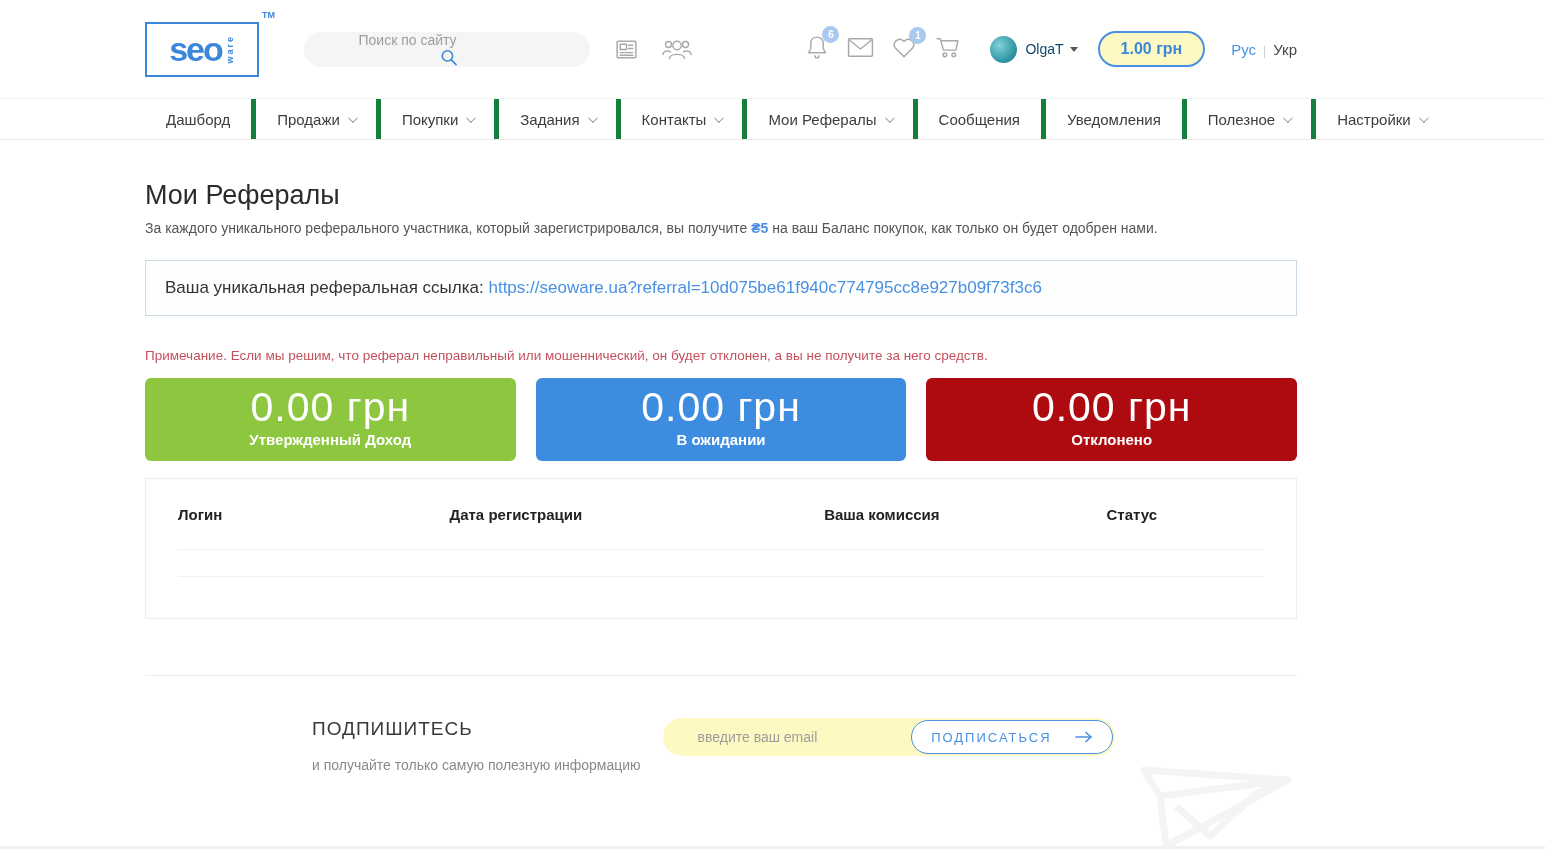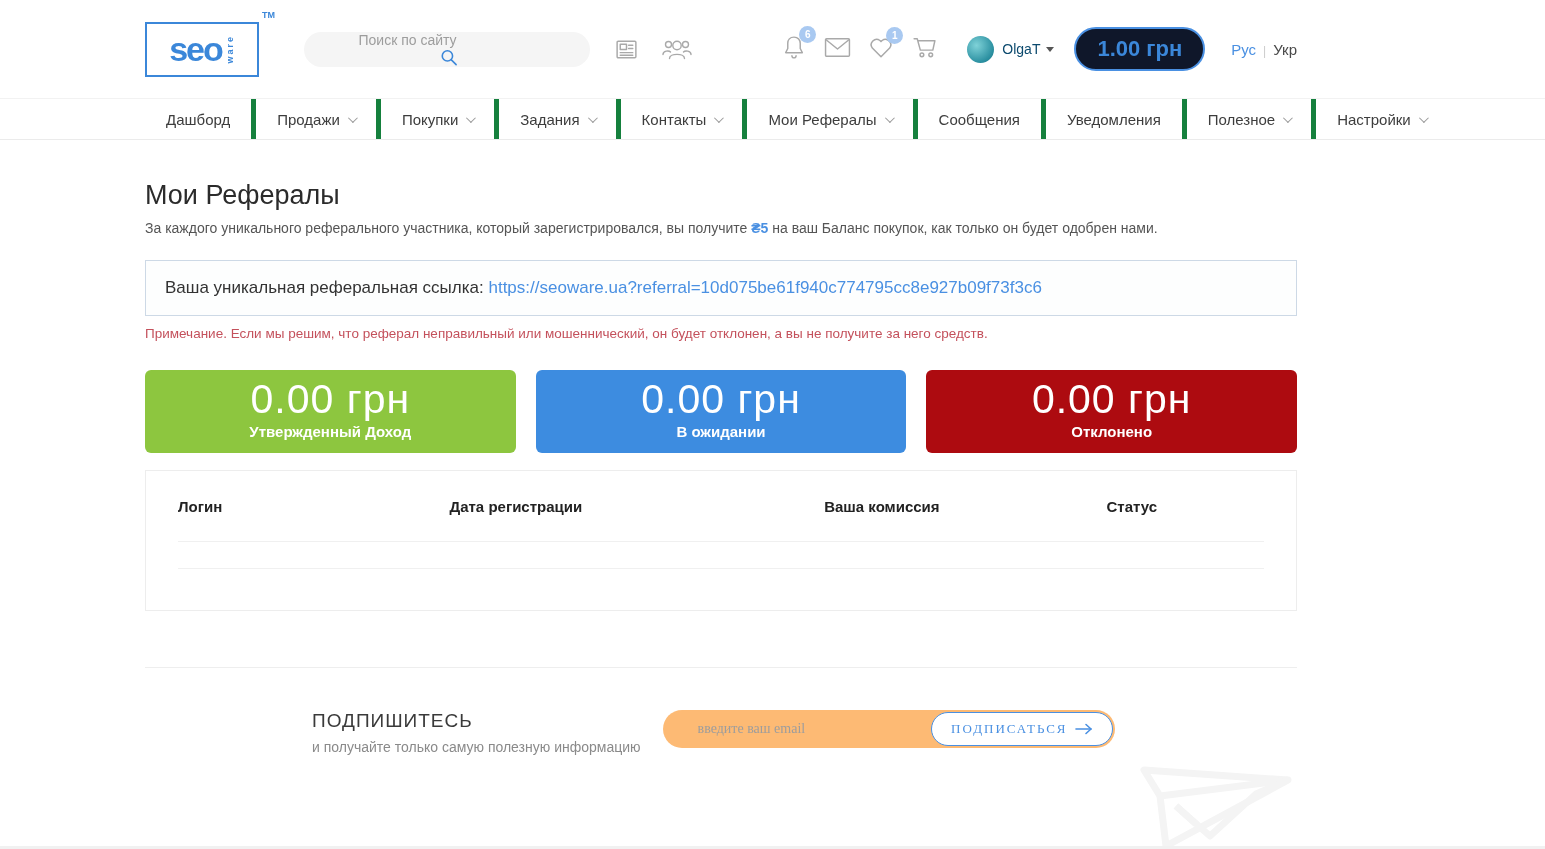--- a/index.html
+++ b/index.html
@@ -18,58 +18,58 @@
   .search-wrap input { flex:1; border:none; outline:none; background:transparent; font-size:14px; color:#555; font-family:inherit; }
   .search-wrap input::placeholder { color:#9d9d9d; }
   .hdr-icon { width:25px; height:25px; flex-shrink:0; }
   .gray-icons { display:flex; align-items:center; gap:22px; margin-left:24px; }
   .right-group { margin-left:auto; display:flex; align-items:center; }
   .badge-icon { position:relative; margin-right:17px; cursor:pointer; }
   .badge { position:absolute; top:-8px; right:-9px; min-width:17px; height:17px; border-radius:9px; background:#a9c9f1; color:#fff; font-size:10px; font-weight:bold; display:flex; align-items:center; justify-content:center; padding:0 3px; }
   .avatar { width:27px; height:27px; border-radius:50%; background:radial-gradient(circle at 35% 35%, #7fd2d8, #2a8fa0 70%, #1c6f80); margin-left:12px; }
   .user-name { margin-left:8px; font-size:14px; color:#0c4a6e; }
   .caret-dn { display:inline-block; width:0; height:0; border-left:4px solid transparent; border-right:4px solid transparent; border-top:5px solid #555; margin-left:6px; vertical-align:middle; }
-  .balance-pill { margin-left:20px; padding:7px 21px; border:2px solid #4a90e2; border-radius:22px; color:#3b87d9; font-weight:bold; font-size:22px; background:#0f172a; cursor:pointer; white-space:nowrap; }
+  .balance-pill { margin-left:20px; padding:7px 21px; border:2px solid #4a90e2; border-radius:22px; color:#3b87d9; font-weight:bold; font-size:16px; background:#fef9c3; cursor:pointer; white-space:nowrap; }
   .lang { margin-left:26px; font-size:15px; white-space:nowrap; }
   .lang .rus { color:#4a90e2; cursor:pointer; }
   .lang .sep { color:#ccc; margin:0 7px; font-size:12px; }
   .lang .ukr { color:#4a4a4a; cursor:pointer; }
   
   .nav { height:41px; display:flex; align-items:stretch; padding-left:145px; border-bottom:1px solid #ebebeb; }
   .nav-item { display:flex; align-items:center; padding:0 21px; font-size:15px; color:#3d3d3d; border-right:5px solid #15803d; cursor:pointer; white-space:nowrap; }
   .nav-item:last-child { border-right:none; }
   .chev { display:inline-block; width:7px; height:7px; border-right:1.5px solid #9a9a9a; border-bottom:1.5px solid #9a9a9a; transform:rotate(45deg) translateY(-2px); margin-left:8px; }
   
   .container { margin-left:145px; width:1152px; }
   .page-title { margin-top:40px; font-size:27px; font-weight:400; color:#2b2b2b; }
   .page-desc { margin-top:9px; font-size:14px; color:#555; }
   .desc-hl { color:#4a90e2; font-weight:bold; }
   .ref-box { margin-top:24px; border:1px solid #cdd9e6; background:#fdfefe; padding:17px 19px; font-size:17px; color:#333; }
   .ref-link { color:#4a90e2; text-decoration:none; }
-  .note { margin-top:10px; font-size:13.5px; color:#c4515c; }
-  .stats { margin-top:29px; display:flex; gap:20px; }
+  .note { margin-top:32px; font-size:13.5px; color:#c4515c; }
+  .stats { margin-top:15px; display:flex; gap:20px; }
   .stat-box { flex:1; border-radius:6px; color:#fff; text-align:center; padding:7px 0 13px; }
   .stat-value { font-size:41px; font-weight:300; letter-spacing:1px; line-height:1.1; }
   .stat-label { font-size:15px; font-weight:bold; margin-top:1px; }
   
   .ref-table { margin-top:17px; border:1px solid #ededed; background:#fff; }
   .tbl-head { display:grid; grid-template-columns:25% 34.5% 26% 14.5%; padding:27px 32px 0; font-size:15px; font-weight:bold; color:#222; }
   .tbl-divider { margin:26px 32px 0; border-top:1px solid #f0f0f0; }
   .tbl-empty { display:flex; align-items:center; justify-content:center; gap:10px; padding:35px 0 34px; font-size:21.5px; color:#1f1f28; }
   .tbl-footer-space { height:41px; }
   
   .footer-divider { margin-top:56px; border-top:1px solid #eee; }
   .footer { position:relative; display:flex; align-items:flex-start; padding-top:42px; }
   .sub-text { margin-left:167px; }
   .sub-title { font-size:19px; letter-spacing:1px; color:#3a3a3a; font-weight:400; }
-  .sub-sub { margin-top:7px; font-size:14px; color:#8a8a8a; }
-  .sub-form { position:relative; margin-left:22px; width:452px; height:38px; background:#fdba74; border-radius:19px;font-family:Liberation Serif, serif; }
+  .sub-sub { margin-top:17px; font-size:14px; color:#8a8a8a; }
+  .sub-form { position:relative; margin-left:22px; width:452px; height:38px; background:#fef9c3; border-radius:19px; }
   .sub-form input { position:absolute; left:35px; top:0; height:38px; width:240px; border:none; outline:none; background:transparent; font-size:14px; color:#555; font-family:inherit; }
   .sub-form input::placeholder { color:#9d9d9d; }
-  .sub-btn { position:absolute; right:2px; top:2px; height:34px; border:1.5px solid #4a90e2; border-radius:17px; background:#fff; color:#4a90e2; font-size:13px; letter-spacing:2px; padding:0 19px; display:flex; align-items:center; gap:7px; cursor:pointer; font-family:inherit; }
+  .sub-btn { position:absolute; right:2px; top:2px; height:34px; border:1.5px solid #4a90e2; border-radius:17px; background:#fff; color:#4a90e2; font-size:13px; letter-spacing:2px; padding:0 19px; display:flex; align-items:center; gap:23px; cursor:pointer; font-family:inherit; }
   .plane-mark { position:absolute; left:1138px; top:758px; width:165px; height:91px; pointer-events:none; }
   .bottom-strip { position:absolute; left:0; bottom:0; width:100%; height:3px; background:#f1f1f1; }
   svg.line-icon { stroke:#a9a9a9; fill:none; stroke-width:1.4; stroke-linecap:round; stroke-linejoin:round; }
 </style>
 </head>
 <body>
 
 <div class="header">
   <div class="logo-box">
     <span class="logo-seo">seo</span>

